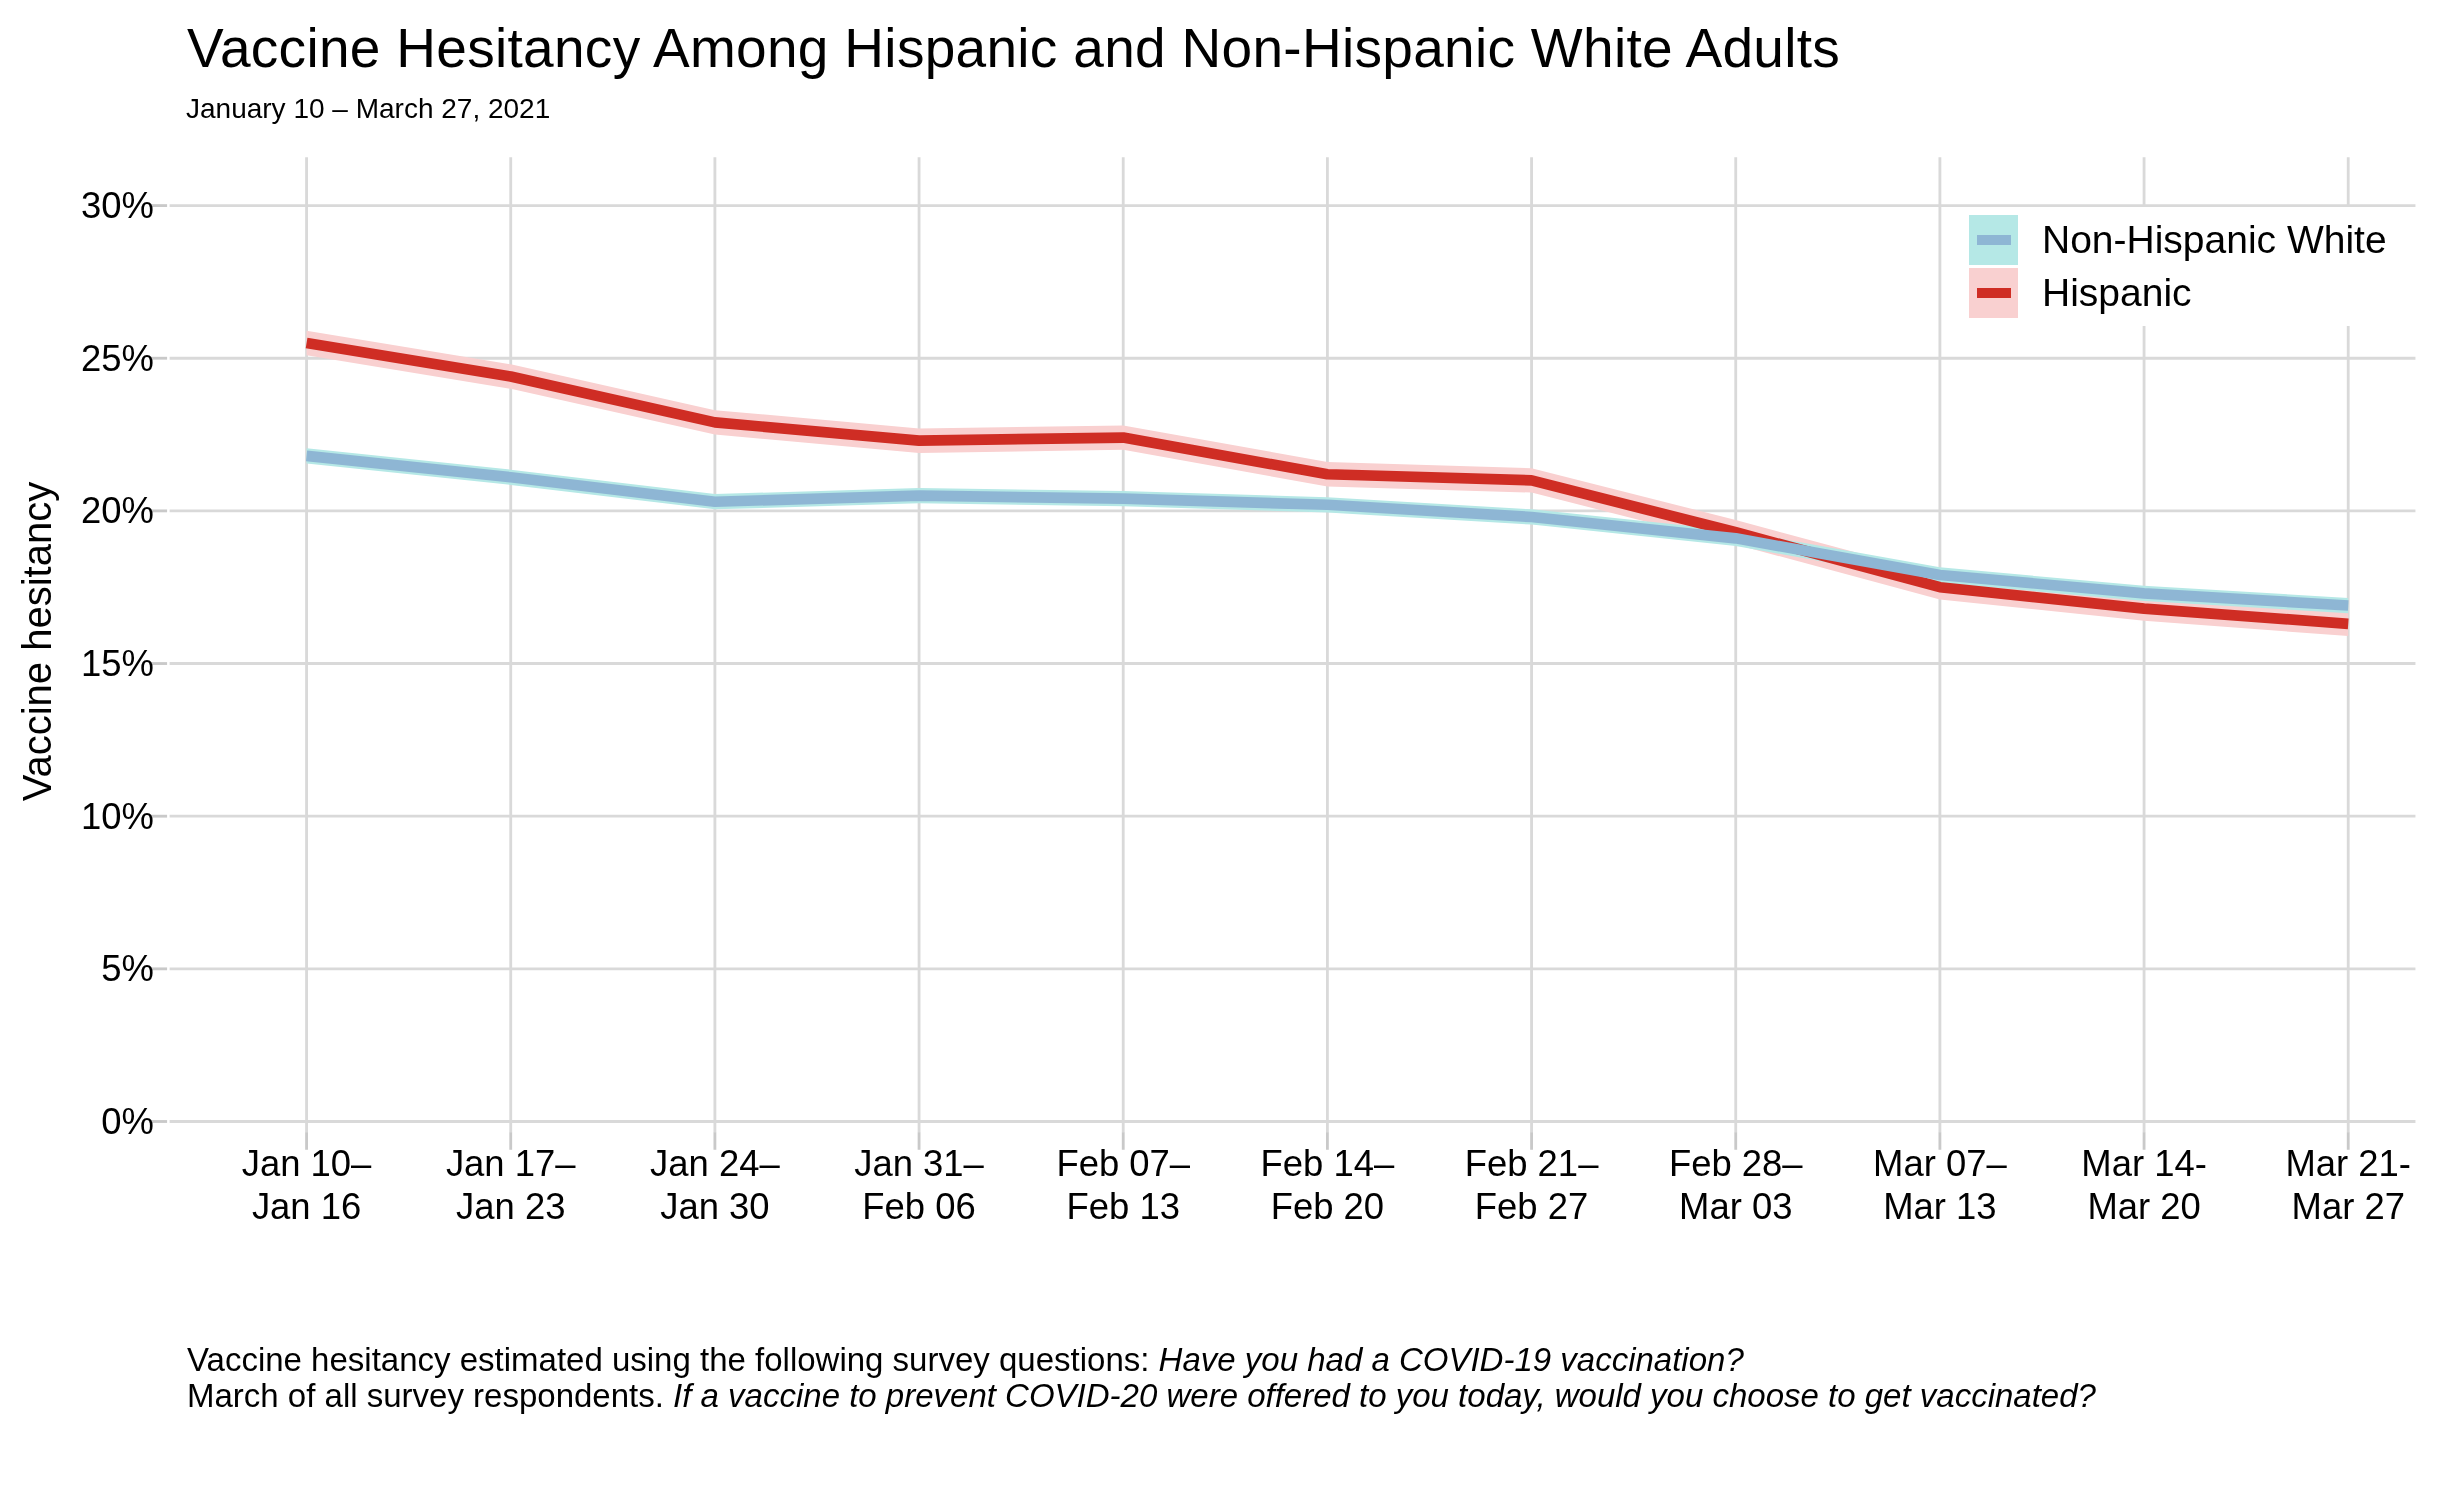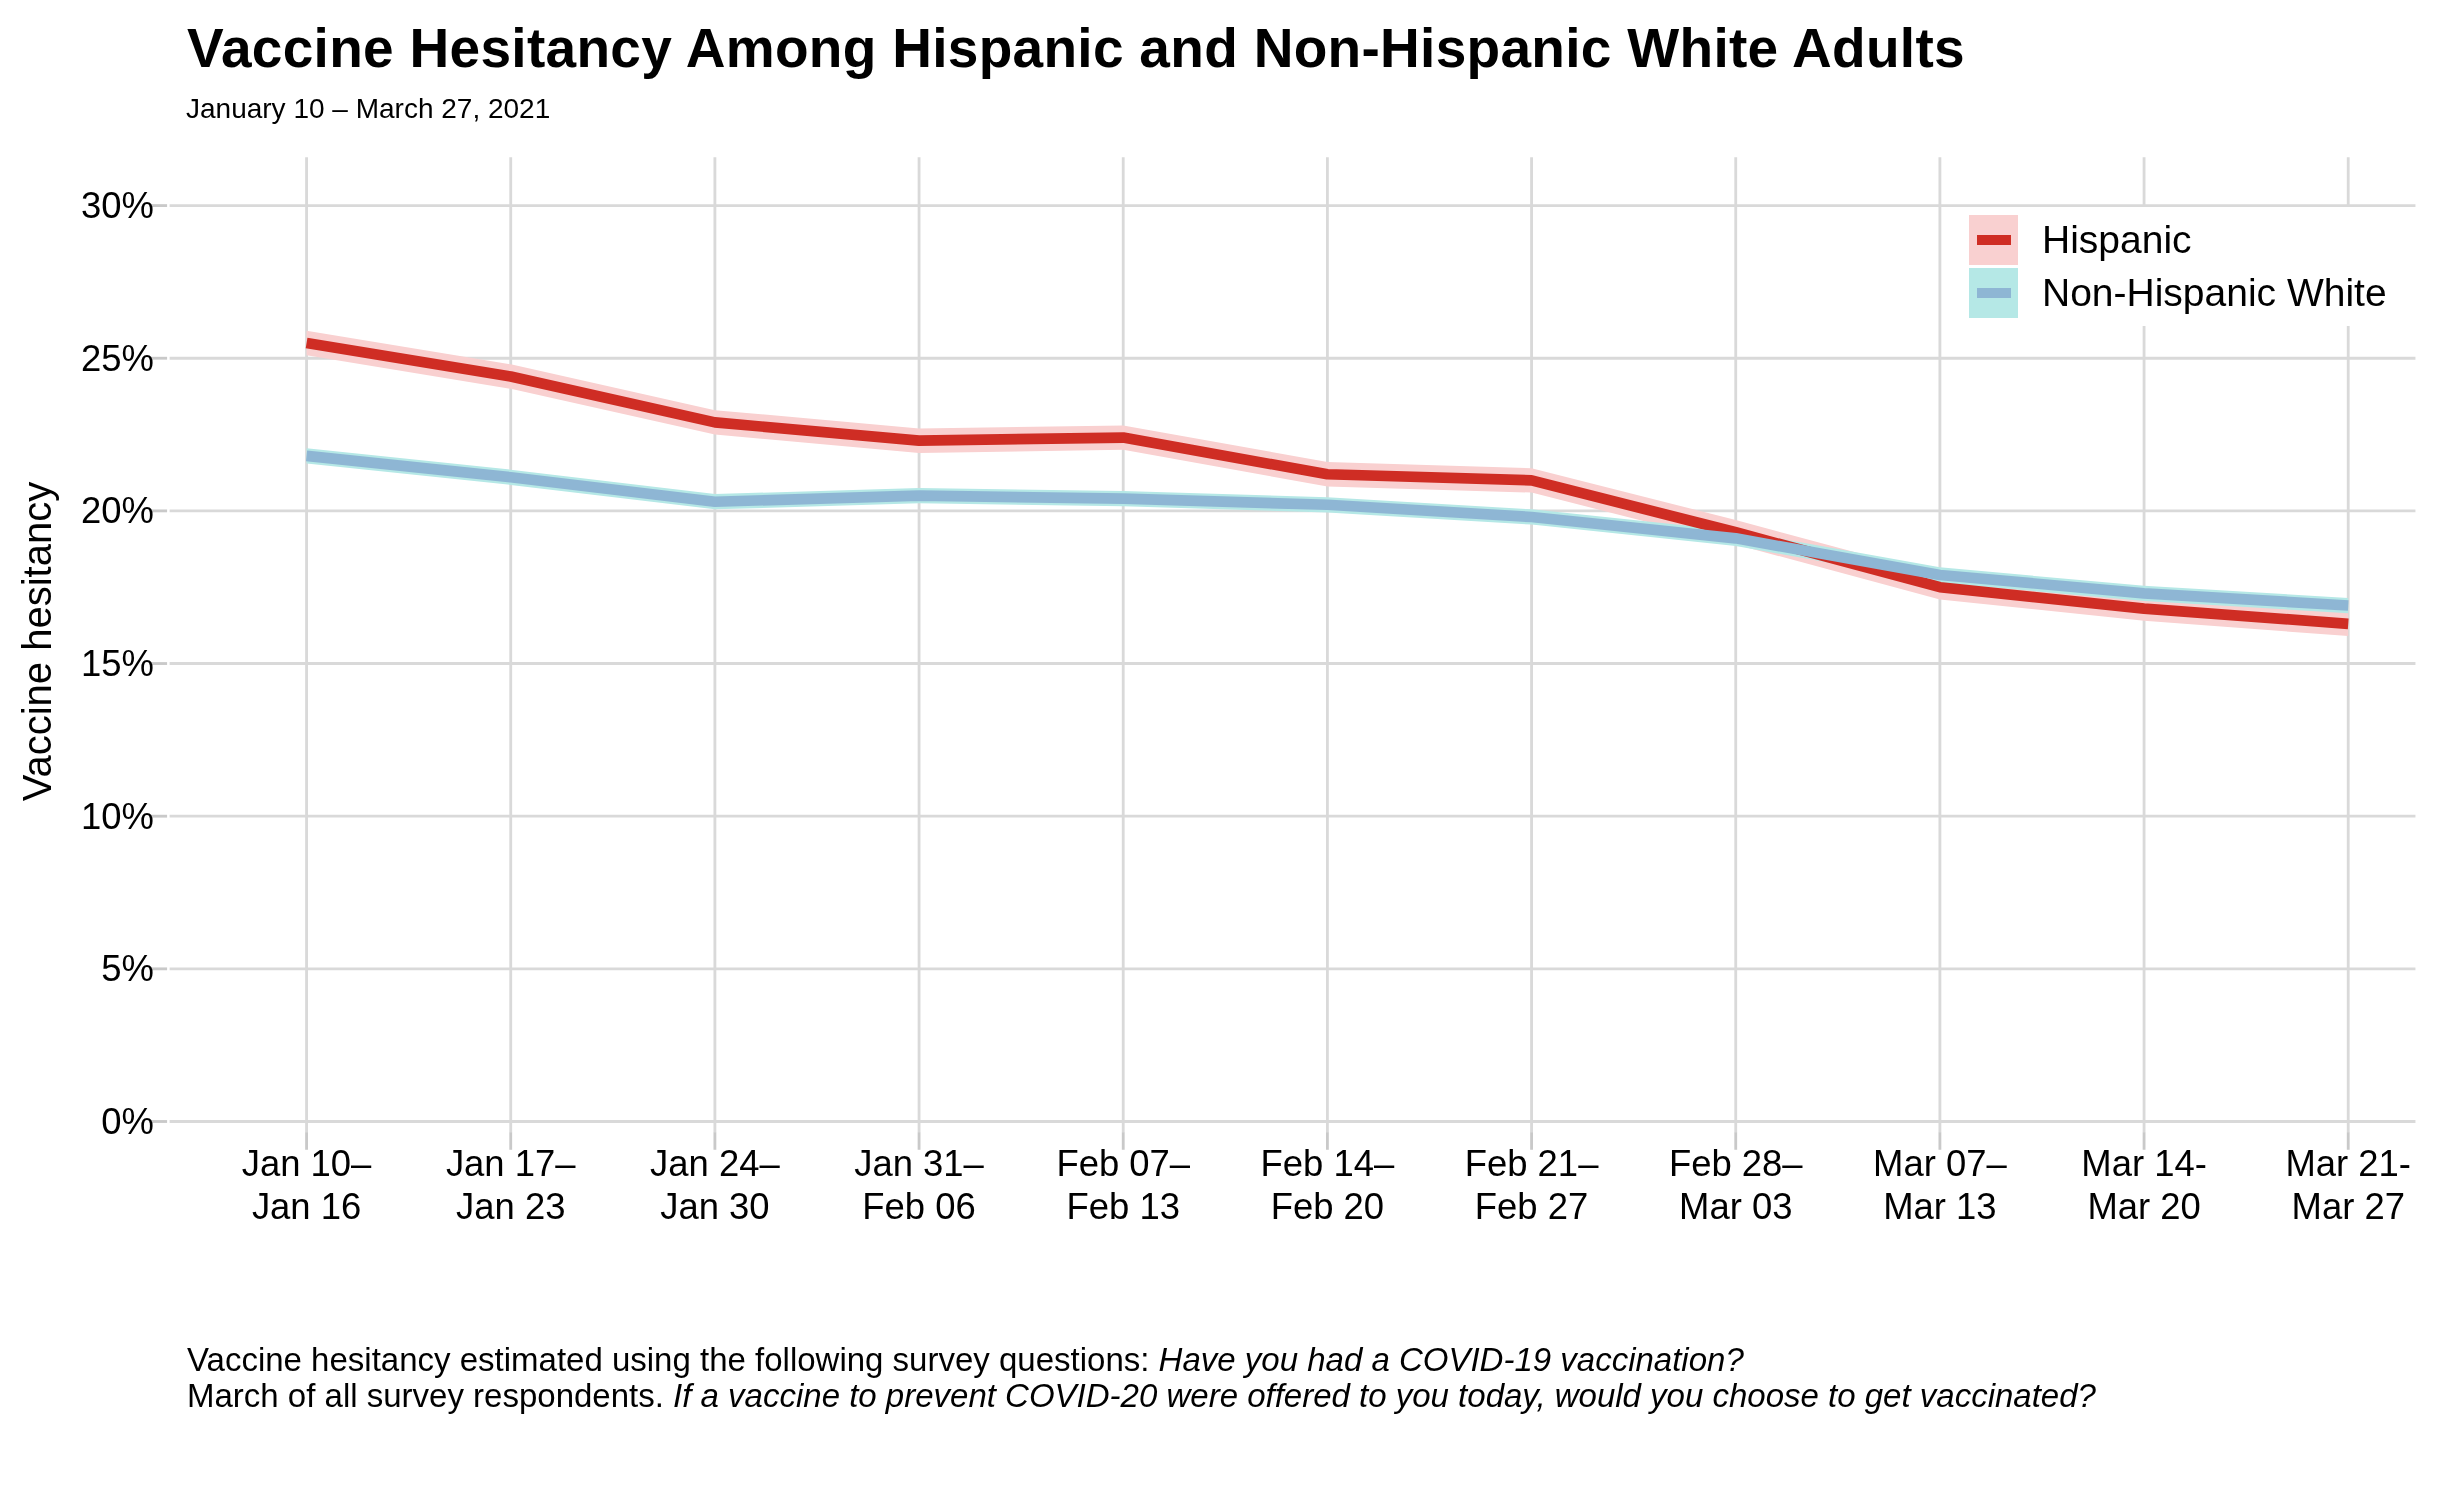--- a/index.html
+++ b/index.html
@@ -2,21 +2,21 @@
 <html style="font-size:10px"><head>
 <meta charset="utf-8">
 <style>
   html,body { margin:0; padding:0; background:#ffffff; }
   #app {
     position:relative; width:2450px; height:1508px; background:#ffffff;
     font-family:"Liberation Sans", sans-serif; color:#000; overflow:hidden;
   }
   #chart-svg { position:absolute; left:0; top:0; z-index:1; }
   .overlay { position:absolute; z-index:2; }
-  #title { left:187px; top:16.3px; font-size:55px; font-weight:bold; letter-spacing:0.3px; white-space:nowrap; }
+  #title { left:187px; top:16.3px; font-size:55px; font-weight:normal; letter-spacing:0.3px; white-space:nowrap; }
   #subtitle { left:186px; top:93px; font-size:28px; white-space:nowrap; }
   #y-axis-title {
     left:-371px; top:619px; width:817px; text-align:center;
     font-size:40px; transform:rotate(-90deg); transform-origin:center center;
     white-space:nowrap;
   }
   #legend {
     left:1969px; top:207px; width:449px; height:119px; background:#ffffff;
     z-index:3; display:flex; flex-direction:column; justify-content:center; gap:2.5px;
   }
@@ -109,30 +109,30 @@
     </svg>
 
   <div id="title" class="overlay">Vaccine Hesitancy Among Hispanic and Non-Hispanic White Adults</div>
 
   <div id="subtitle" class="overlay">January 10 – March 27, 2021</div>
 
   <div id="y-axis-title" class="overlay">Vaccine hesitancy</div>
 
   <div id="legend" class="overlay">
       <div class="legend-row">
+        <div class="legend-swatch" style="background: rgb(181, 232, 230);">
+          <div class="keyline" style="background: rgb(142, 182, 212);"></div>
+        </div>
+        <div class="legend-label">Non-Hispanic White</div>
+      </div>
+      <div class="legend-row">
         <div class="legend-swatch" style="background: rgb(249, 208, 208);">
           <div class="keyline" style="background: rgb(207, 45, 36);"></div>
         </div>
         <div class="legend-label">Hispanic</div>
-      </div>
-      <div class="legend-row">
-        <div class="legend-swatch" style="background: rgb(181, 232, 230);">
-          <div class="keyline" style="background: rgb(142, 182, 212);"></div>
-        </div>
-        <div class="legend-label">Non-Hispanic White</div>
       </div>
     </div>
 
   <div id="caption" class="overlay">
       <div class="caption-line"><span>Vaccine hesitancy estimated using the following survey questions: </span><em>Have you had a COVID-19 vaccination?</em></div>
       <div class="caption-line"><span>March of all survey respondents. </span><em>If a vaccine to prevent COVID-20 were offered to you today, would you choose to get vaccinated?</em></div>
     </div>
 </div>
 
 

